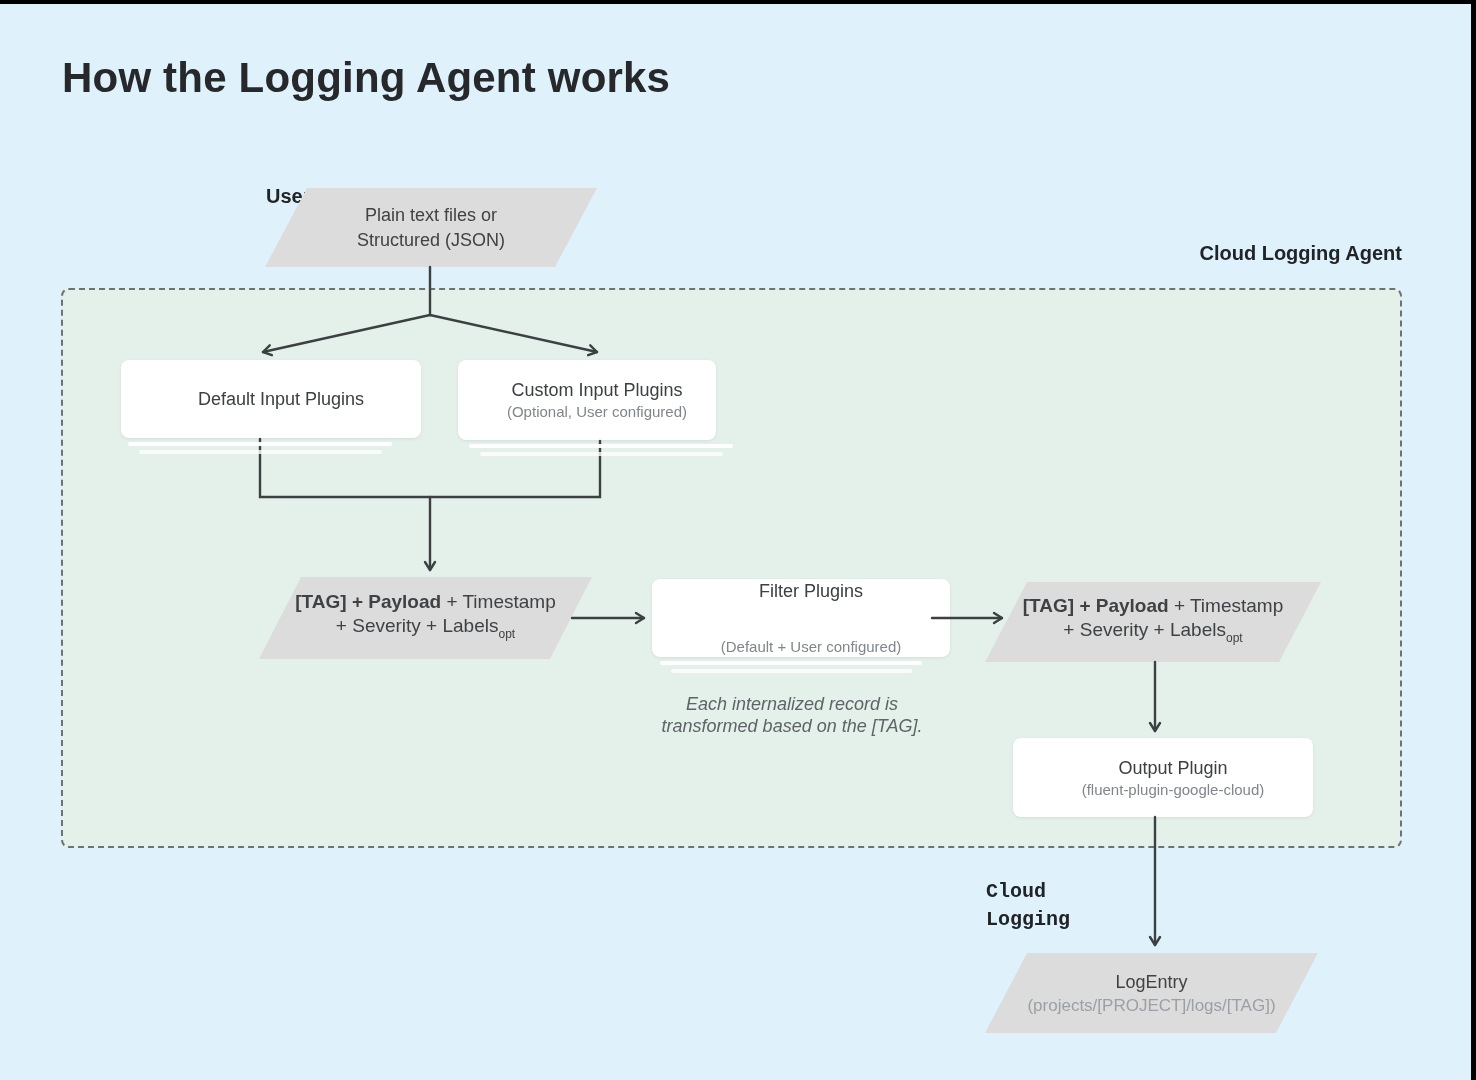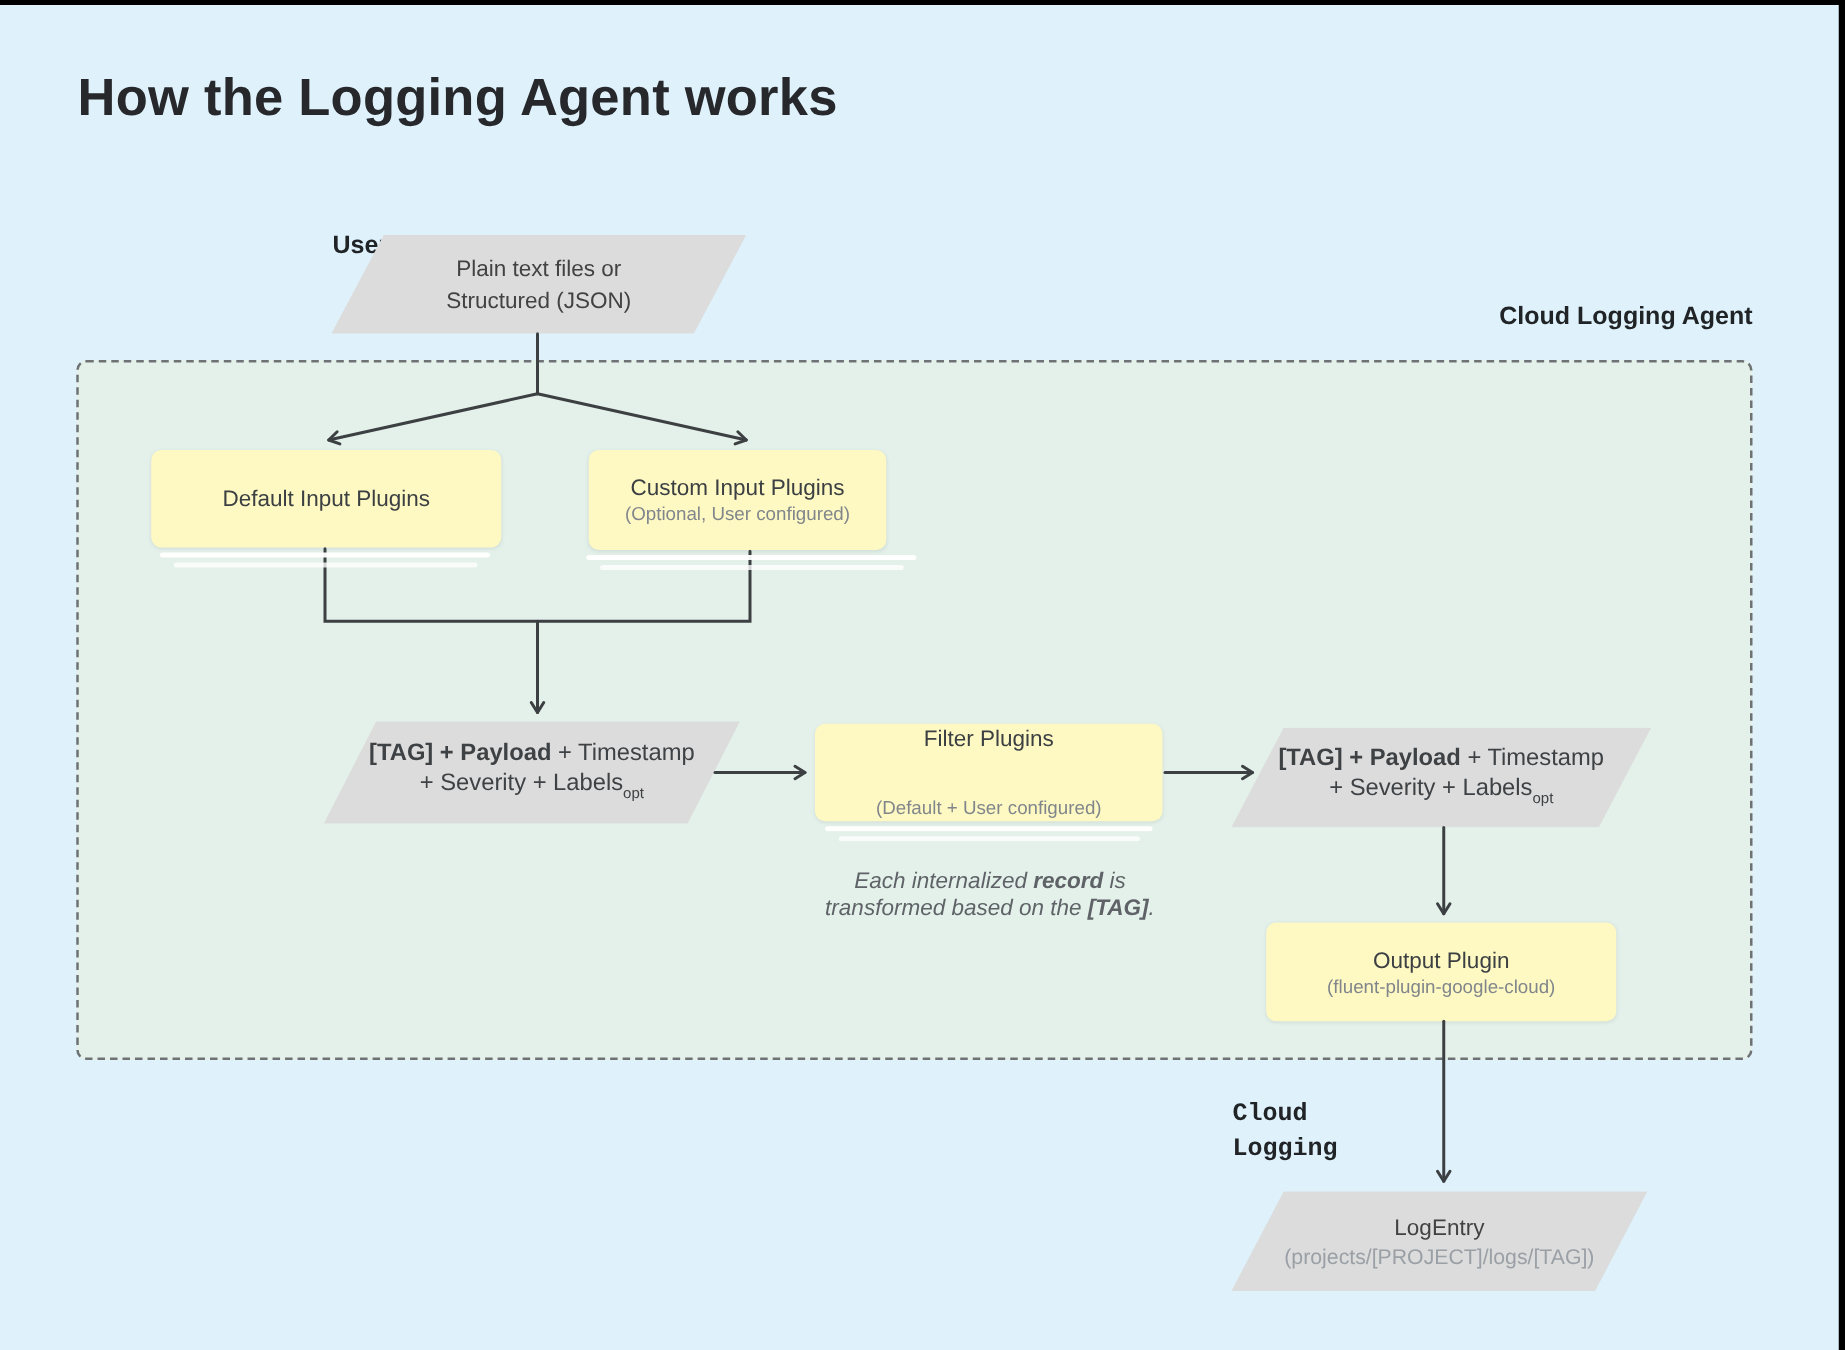--- a/index.html
+++ b/index.html
@@ -45,43 +45,44 @@
 
   .record-text{font-size:19px; line-height:24px; color:#3f4245;text-align:right;}
   .record-text .b{font-weight:700;}
   .record-text .sub{font-size:12px; vertical-align:-6px;}
 
   #shape-log-entry .entry-title{font-size:18px; line-height:24px; color:#424242;}
   #shape-log-entry .entry-subtitle{font-size:17px; line-height:23px; color:#9aa0a6;}
 
   .node-box{
     position:absolute; z-index:2;
-    background:#fef9c3; border-radius:8px;
+    background:#ffffff; border-radius:8px;
     box-shadow:0 1px 3px rgba(60,64,67,.10);
     display:flex; flex-direction:column; align-items:center; justify-content:center;
     text-align:center;
+    padding-left:20px;
   }
   .node-title{font-size:18px; color:#3c4043; line-height:24px;}
   .node-subtitle{font-size:15px; color:#80868b; line-height:20px;}
   #box-default-input{left:121px; top:360px; width:280px; height:78px;}
-  #box-custom-input{left:471px; top:360px; width:238px; height:80px;}
+  #box-custom-input{left:458px; top:360px; width:238px; height:80px;}
   #box-filter{left:652px; top:579px; width:278px; height:78px;justify-content:space-between;}
   #box-output{left:1013px; top:738px; width:280px; height:79px;}
 
   .stack-bar{position:absolute; height:4px; border-radius:2px; z-index:4;}
   .stack-bar.b1{background:rgba(255,255,255,.95);}
   .stack-bar.b2{background:rgba(255,255,255,.78);}
 
   #wires{position:absolute; left:0; top:0; width:1476px; height:1080px; z-index:3; pointer-events:none;}
 
   .note{
     position:absolute; left:622px; top:693px; width:340px; z-index:2;
     text-align:center; font-style:italic; font-size:18px; line-height:22px; color:#5f6368;
   }
-  .note .b{font-weight:700;}
+  .note .b{font-weight:400;}
 </style>
 </head>
 <body>
 
 <div id="canvas">
 
   <div class="edge-top"></div>
   <div class="edge-right"></div>
 
   <div class="page-title">How the Logging Agent works</div>

